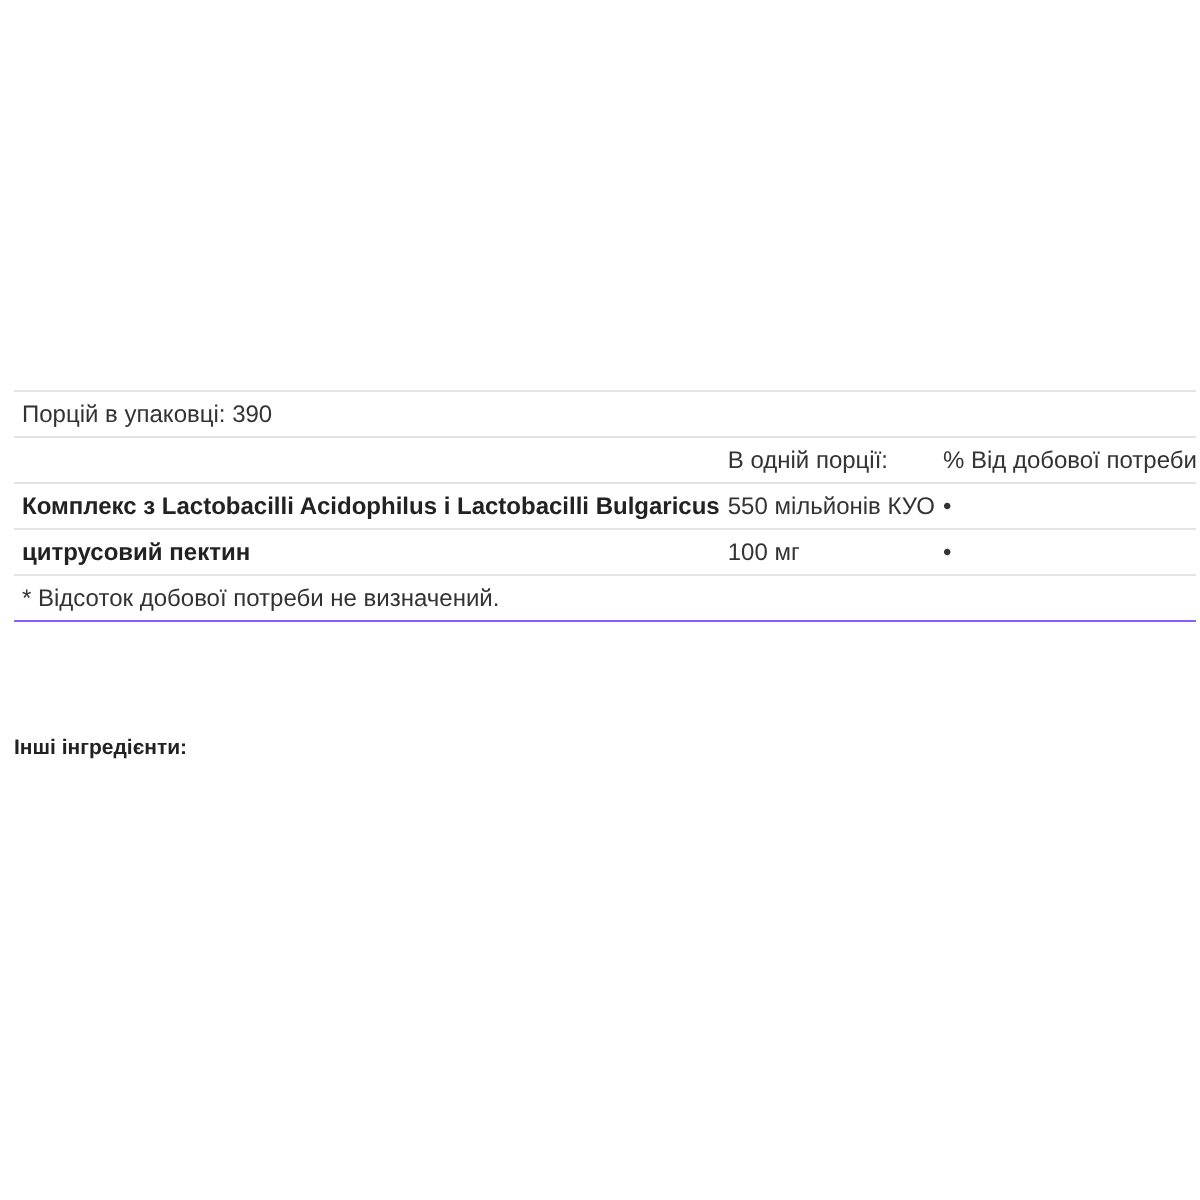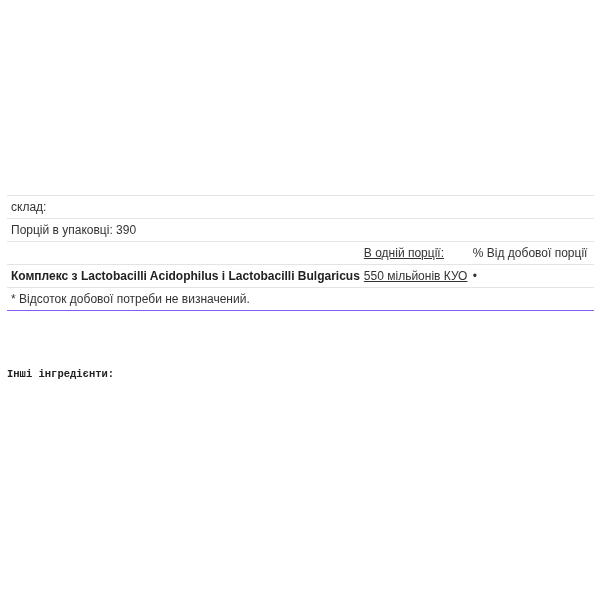--- a/index.html
+++ b/index.html
@@ -3,44 +3,46 @@
 <meta charset="utf-8">
 <style>
   html, body { margin:0; padding:0; background:#ffffff; }
   body { width:600px; height:600px; position:relative; overflow:hidden;
          font-family:"Liberation Sans", sans-serif; color:#333; font-size:12px; }
   .facts { position:absolute; left:7px; top:195px; width:587px; border-collapse:collapse; }
   .facts td { border-top:1px solid #e4e4e4; height:22px; padding:0 0 0 4px; vertical-align:middle;
               white-space:nowrap; font-size:12px; line-height:14px; }
   .facts tr:last-child td { border-bottom:1px solid #8b5cf6; }
   .c1 { width:343px;margin-top:44px; }
-  .c2 { width:105px;text-decoration:underline; }
+  .c2 { width:105px; }
   .bold { font-weight:bold; color:#222; }
   .other { position:absolute; left:7px; top:368px; font-size:10.5px; font-weight:bold; color:#222; }
-  .other p { margin:0 0 14px 0;font-family:Liberation Mono, monospace; }
+  .other p { margin:0 0 14px 0; }
 </style>
 </head>
 <body>
 
 <table class="facts">
   <tbody>
-      <tr>
-    <td colspan="3">склад:</td>
-  </tr>
   <tr>
     <td colspan="3">Порцій в упаковці: 390</td>
   </tr>
   <tr>
     <td class="c1"></td>
     <td class="c2">В одній порції:</td>
-    <td>% Від добової порції</td>
+    <td>% Від добової потреби</td>
   </tr>
   <tr>
     <td class="c1 bold">Комплекс з Lactobacilli Acidophilus і Lactobacilli Bulgaricus</td>
     <td class="c2">550 мільйонів КУО</td>
+    <td>•</td>
+  </tr>
+  <tr>
+    <td class="c1 bold">цитрусовий пектин</td>
+    <td class="c2">100 мг</td>
     <td>•</td>
   </tr>
   <tr>
     <td colspan="3">* Відсоток добової потреби не визначений.</td>
   </tr>
 </tbody>
   </table>
 
 <div class="other">
   <p>Інші інгредієнти:</p>

